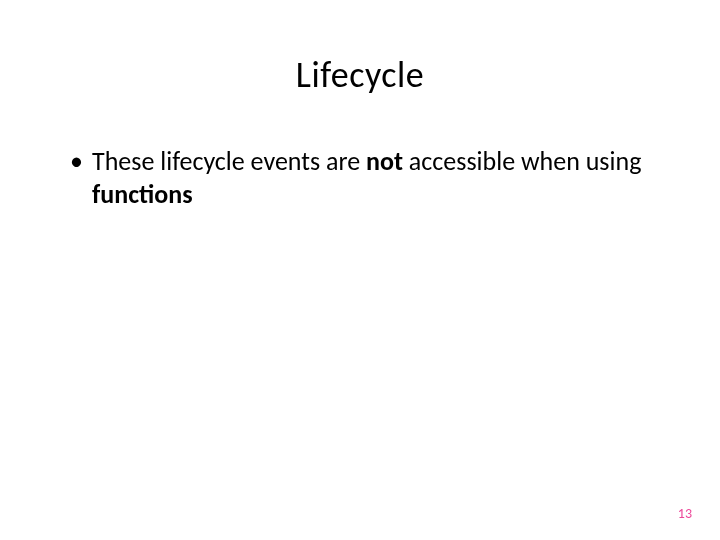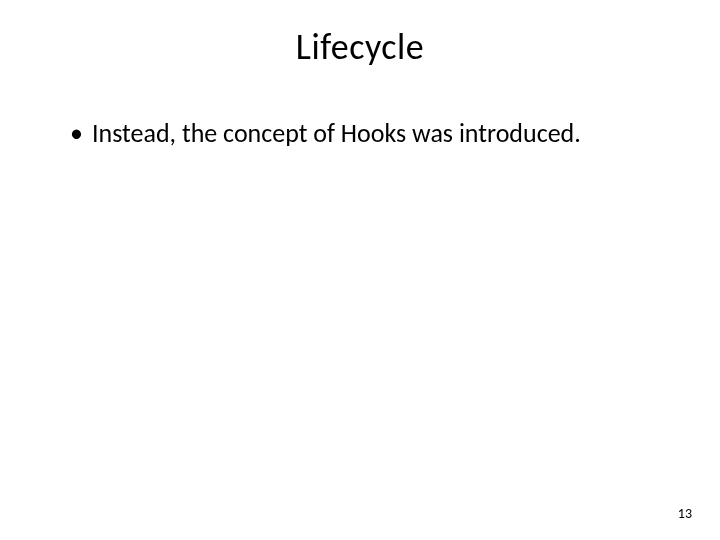--- a/index.html
+++ b/index.html
@@ -21,20 +21,21 @@
       height: 100%;
       padding: 25px 40px 40px 40px;
       position: relative;
     }
     .title {
       text-align: center;
       font-size: 36px;
       font-weight: 400;
       margin-bottom: 48px;
       letter-spacing: 0.5px;
+      margin-top: 28px;
     }
     .content {
       padding-left: 30px;
     }
     .bullet-list {
       list-style: none;
     }
     .bullet-item {
       position: relative;
       padding-left: 22px;
@@ -54,35 +55,35 @@
     }
     .link {
       text-decoration: underline;
       color: #000000;
     }
     .page-number {
       position: absolute;
       bottom: 18px;
       right: 28px;
       font-size: 14px;
-      color: #000000;
+      color: #ec4899;
     }
   </style>
 </head>
 <body>
 
 <div class="slide">
   <h1 class="title">Lifecycle</h1>
 
   <div class="content">
     <ul class="bullet-list">
 
+      <li class="bullet-item">
+        <span>These lifecycle events are </span><span class="bold">not</span><span> accessible when using </span><span class="bold">functions</span>
+      </li>
 
-      <li class="bullet-item">
-        <span>Instead, the concept of Hooks was introduced.</span>
-      </li>
 
 
     </ul>
   </div>
 
   <div class="page-number">13</div>
 </div>
 
 </body></html>

